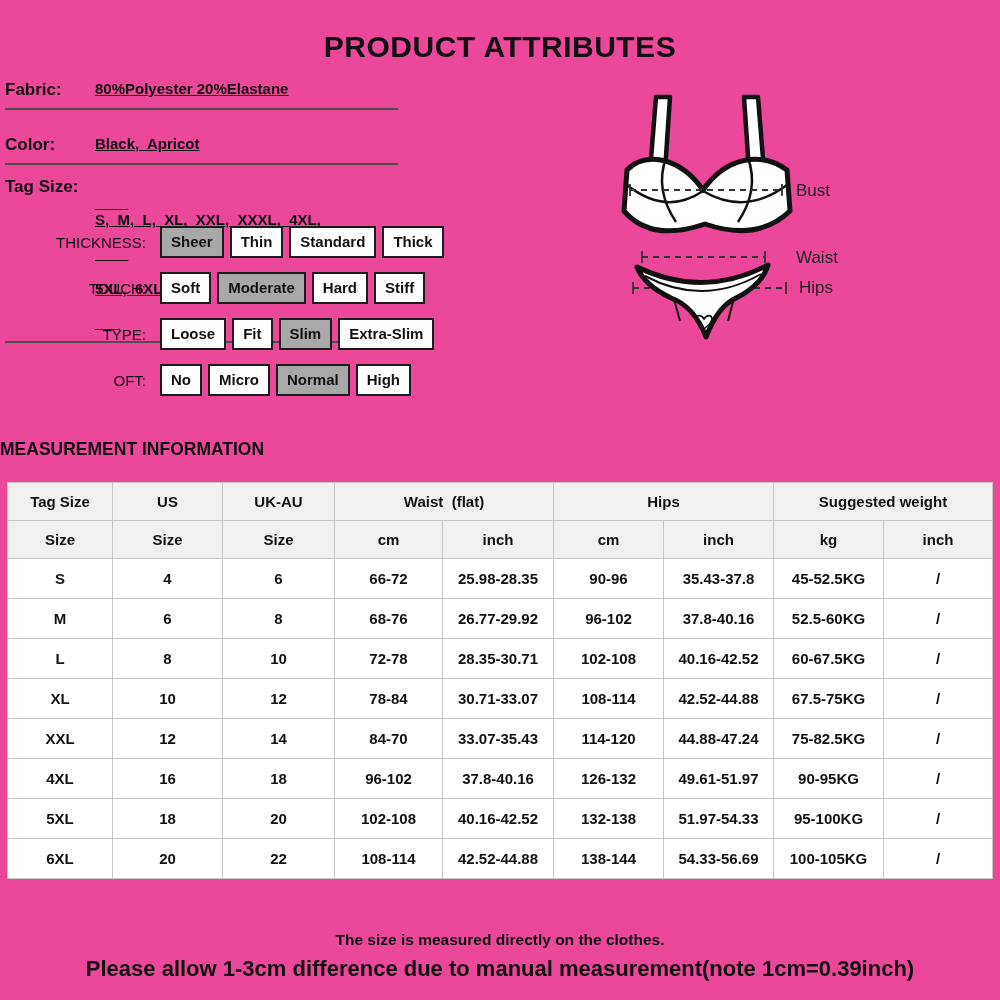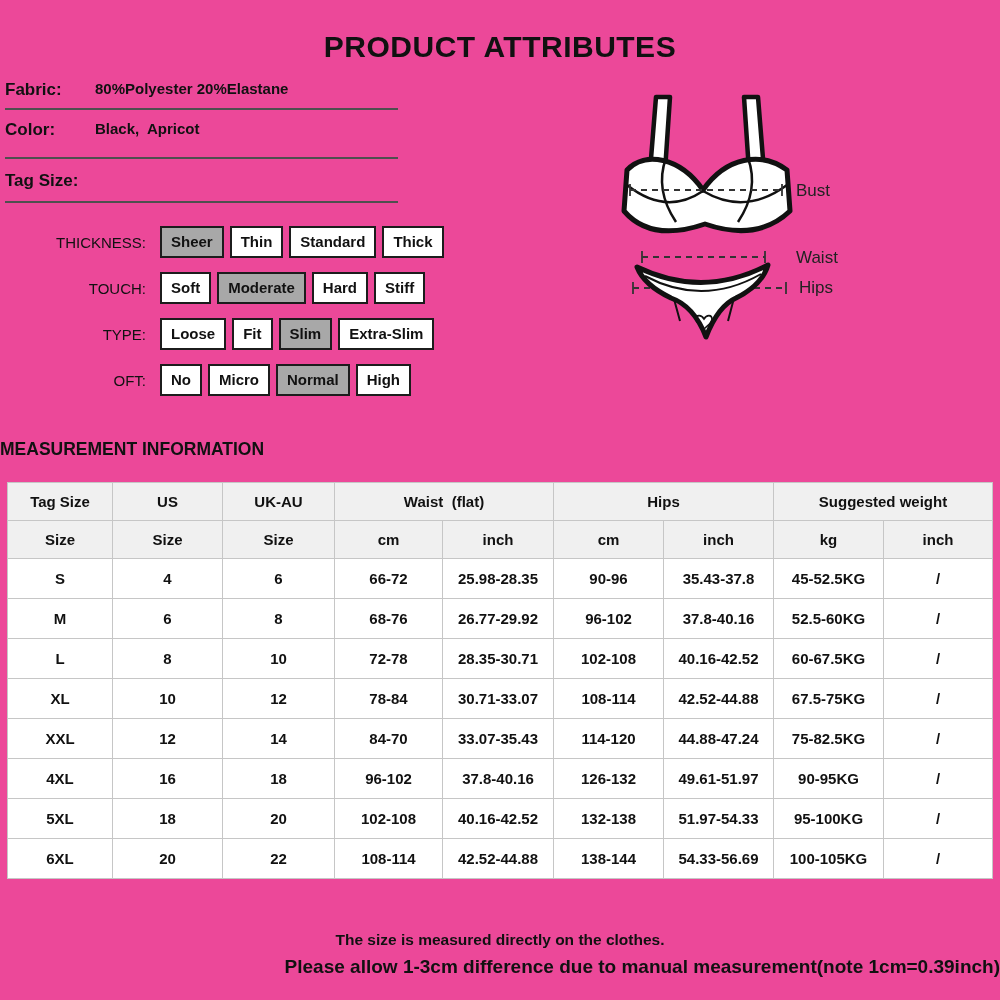--- a/index.html
+++ b/index.html
@@ -14,23 +14,23 @@
   body{background:#ffffff;font-family:"Liberation Sans",sans-serif;color:var(--text-color);}
   .page{position:relative;width:1000px;height:1000px;background:#ec4899;overflow:hidden;}
 
   .title{position:absolute;top:30px;left:0;width:100%;text-align:center;
          font-size:30px;font-weight:800;letter-spacing:.5px;}
 
   
   .attrs{position:absolute;left:5px;top:76px;width:393px;}
   .attr-row{display:flex;border-bottom:2px solid var(--separator-line);}
   .attr-row .attr-label{flex:0 0 90px;font-weight:bold;font-size:17px;}
-  .attr-row .attr-value{flex:1;font-weight:bold;font-size:15px;white-space:pre-wrap;}
+  .attr-row .attr-value{flex:1;font-weight:bold;font-size:15px;white-space:pre-wrap;text-decoration:underline;}
   .attr-row.r1{padding:4px 0 8px;}
-  .attr-row.r2{padding:10px 0 17px;}
+  .attr-row.r2{padding:10px 0 8px;margin-top:15px;}
   .attr-row.r3{padding:12px 0 10px;}
   .attr-value .line2{margin-top:18px;}
 
   
   .options{position:absolute;left:0;top:226px;width:600px;}
   .opt-row{display:flex;align-items:center;height:32px;margin-bottom:14px;}
   .opt-label{flex:0 0 110px;text-align:right;padding-right:8px;font-size:15px;margin-left:44px;}
   .chip{display:inline-block;border:2px solid var(--chip-border);background:#fff;
         font-family:"Liberation Sans",sans-serif;font-size:15px;font-weight:bold;
         line-height:20px;padding:4px 9px;margin-left:6px;border-radius:0;cursor:pointer;color:var(--text-color);}
@@ -46,40 +46,44 @@
                 border-collapse:collapse;table-layout:fixed;}
   table.measure th,table.measure td{border:1px solid var(--table-border);
                 text-align:center;vertical-align:middle;font-size:15px;font-weight:bold;
                 white-space:pre-wrap;padding:0 2px;}
   table.measure thead tr{height:38px;}
   table.measure thead th{background:var(--table-header-bg);}
   table.measure tbody tr{height:40px;background:#fff;}
 
   .note{position:absolute;left:0;width:100%;text-align:center;font-weight:bold;}
   .note.n1{top:931px;font-size:15.5px;}
-  .note.n2{top:956px;font-size:19px;text-align:right;}
+  .note.n2{top:956px;font-size:22px;}
 </style>
 </head>
 <body>
 
 <div class="page">
 
   <div class="title">PRODUCT ATTRIBUTES</div>
 
   <div class="attrs">
     <div class="attr-row r1">
       <span class="attr-label">Fabric:</span>
       <span class="attr-value">80%Polyester 20%Elastane</span>
     </div>
     <div class="attr-row r2">
       <span class="attr-label">Color:</span>
       <span class="attr-value">Black,  Apricot</span>
     </div>
     <div class="attr-row r3">
       <span class="attr-label">Tag Size:</span>
+      <span class="attr-value">
+        <div>S,  M,  L,  XL,  XXL,  XXXL,  4XL,</div>
+        <div class="line2">5XL,  6XL</div>
+      </span>
     </div>
   </div>
 
   <div class="options">
       <div class="opt-row">
         <span class="opt-label">THICKNESS:</span>
         <button class="chip selected">Sheer</button>
         <button class="chip">Thin</button>
         <button class="chip">Standard</button>
         <button class="chip">Thick</button>

